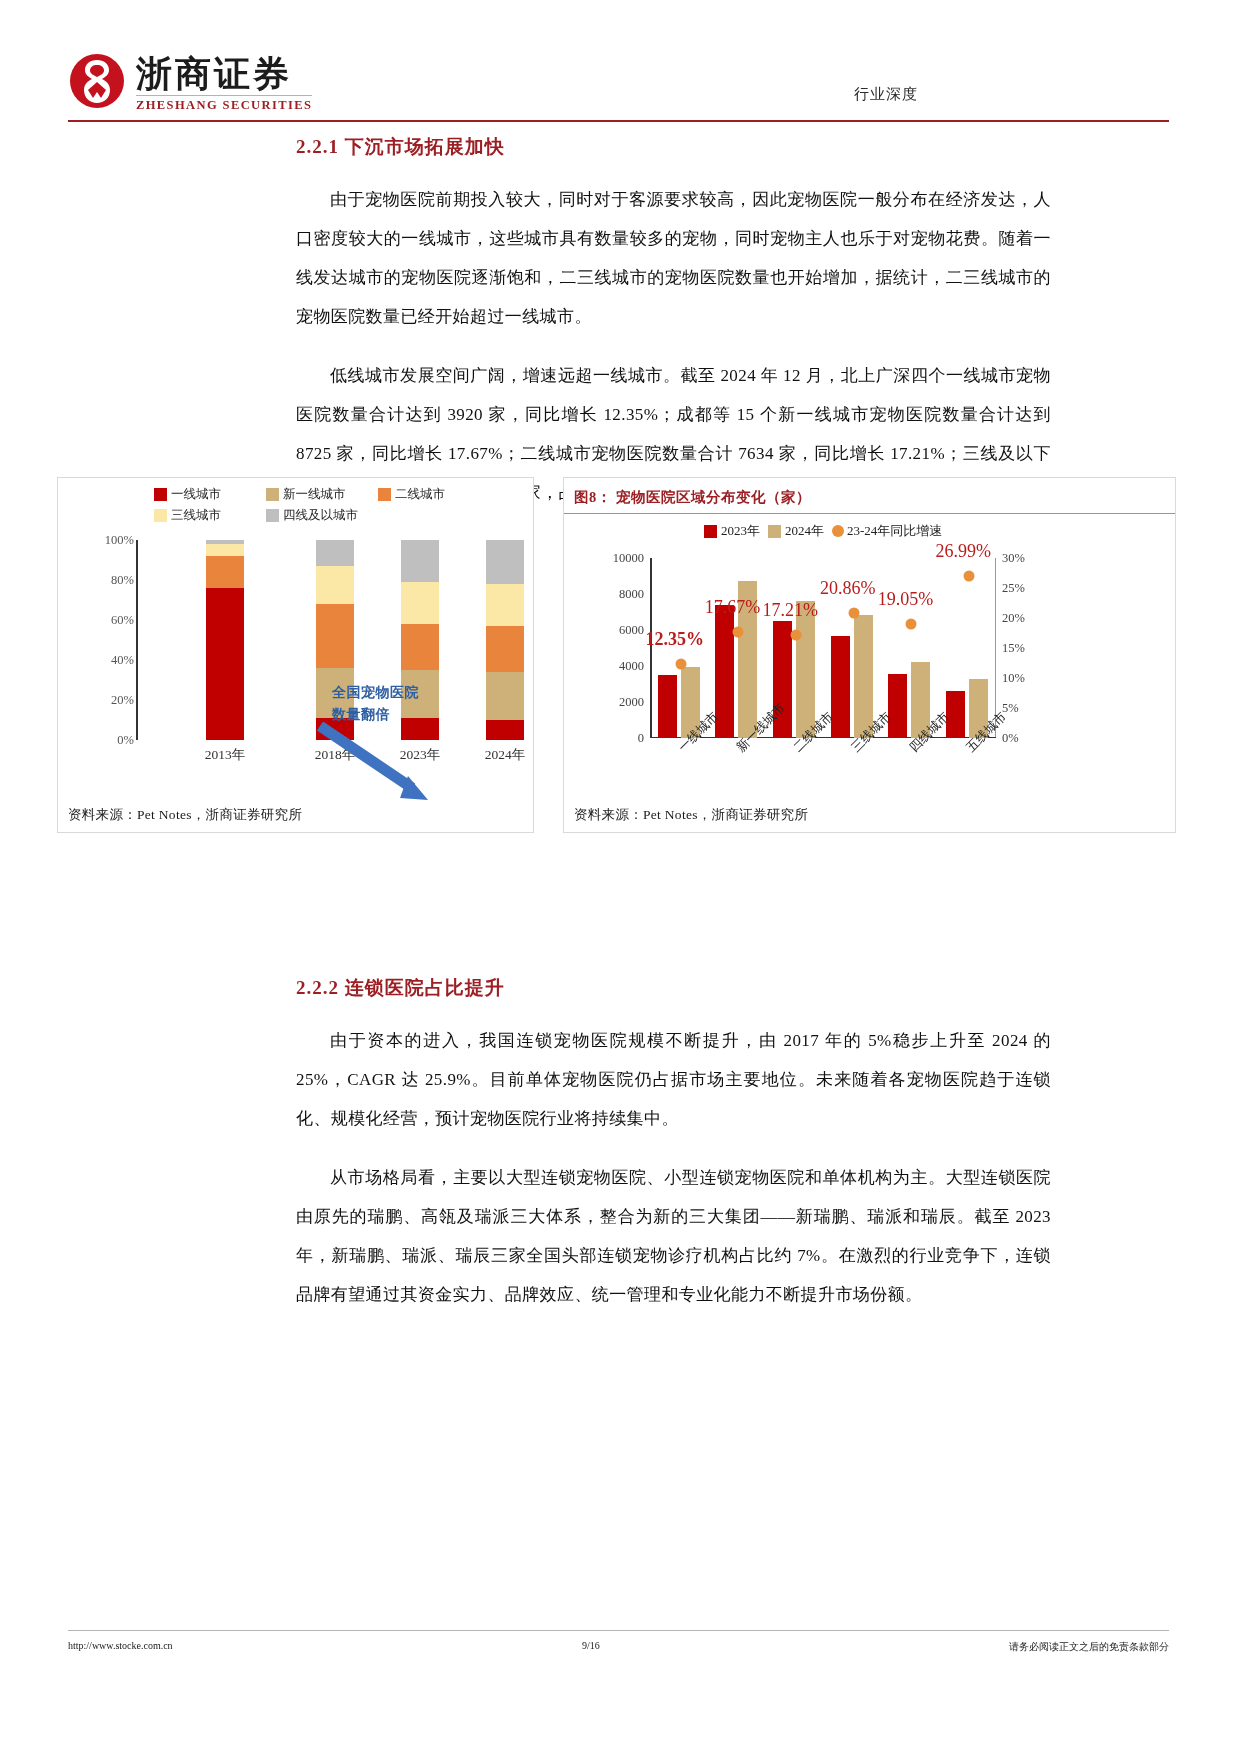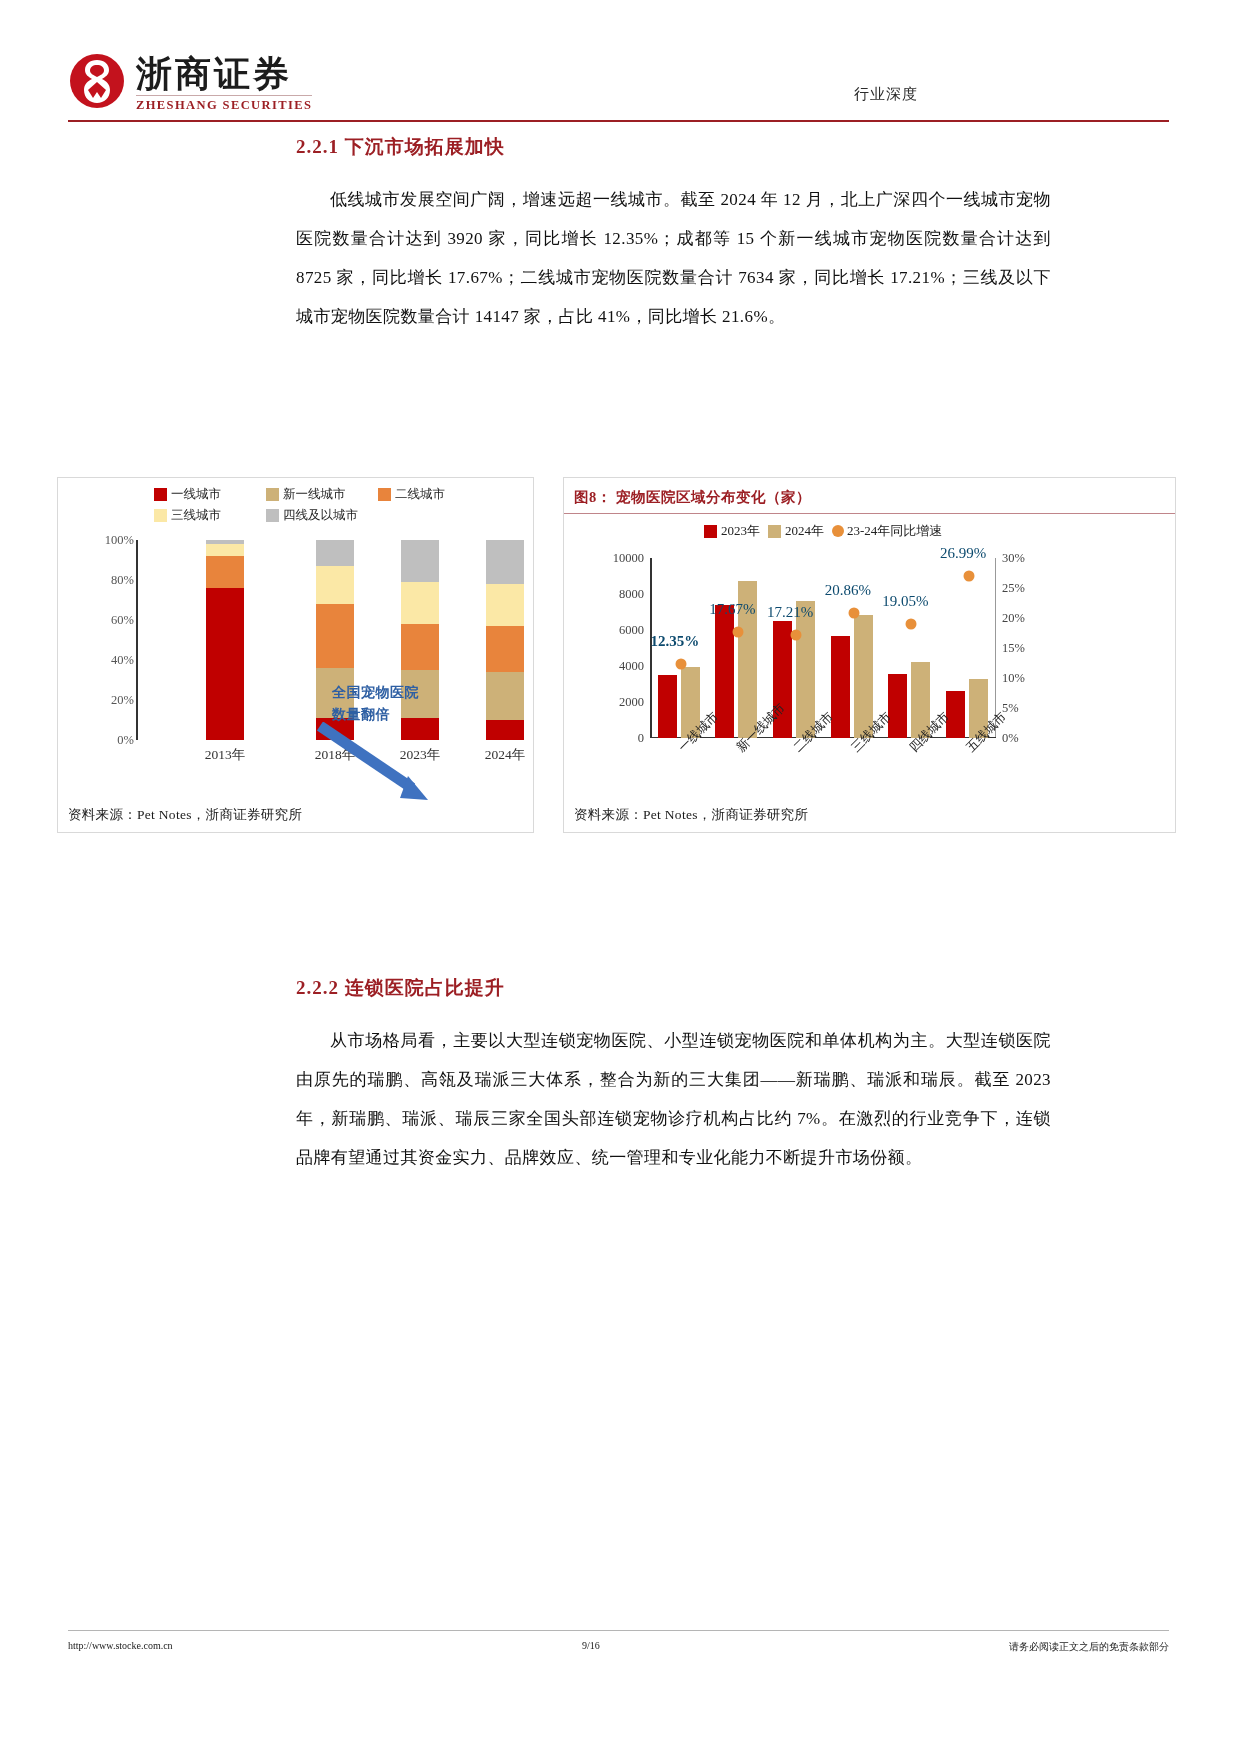--- a/index.html
+++ b/index.html
@@ -202,21 +202,21 @@
     font-size: 12.5px; color: #444; transform: translateY(-50%); white-space: nowrap;
   }
   .c8-base { position: absolute; left: 0; bottom: 0; width: 346px; height: 1.2px; background: #333; }
   .c8-group { position: absolute; bottom: 0; height: 180px; }
   .c8-bar { position: absolute; bottom: 0; width: 19px; }
   .c8-dot {
     position: absolute; width: 11px; height: 11px; border-radius: 50%;
     background: #e8903a; transform: translate(-50%, 50%);
   }
   .c8-dlab {
-    position: absolute; font-size: 15px; color: #0c4a6e;
+    position: absolute; font-size: 18px; color: #b91c1c;
     transform: translateX(-50%); white-space: nowrap;
   }
   .c8-xlab {
     position: absolute; font-size: 12.5px; color: #222;
     white-space: nowrap; transform-origin: left top;
     transform: rotate(-45deg);
   }
 
   
   .footer-rule {
@@ -252,20 +252,21 @@
       <div class="logo-cn">浙商证券</div>
       <div class="logo-en">ZHESHANG SECURITIES</div>
     </div>
   </div>
   <div class="header-right">行业深度</div>
   <div class="header-rule"></div>
 </div>
 
 <div class="content">
   <div class="sec-head">2.2.1 下沉市场拓展加快</div>
+  <p class="para p1">由于宠物医院前期投入较大，同时对于客源要求较高，因此宠物医院一般分布在经济发达，人口密度较大的一线城市，这些城市具有数量较多的宠物，同时宠物主人也乐于对宠物花费。随着一线发达城市的宠物医院逐渐饱和，二三线城市的宠物医院数量也开始增加，据统计，二三线城市的宠物医院数量已经开始超过一线城市。</p>
   <p class="para p2">低线城市发展空间广阔，增速远超一线城市。截至 2024 年 12 月，北上广深四个一线城市宠物医院数量合计达到 3920 家，同比增长 12.35%；成都等 15 个新一线城市宠物医院数量合计达到 8725 家，同比增长 17.67%；二线城市宠物医院数量合计 7634 家，同比增长 17.21%；三线及以下城市宠物医院数量合计 14147 家，占比 41%，同比增长 21.6%。</p>
 </div>
 
 <div class="fig" id="fig7" style="left:57px; top:477px; width:477px; height:356px;">
   <div class="fig-body" style="height:300px;">
 
     <div class="legend" id="chart7-legend">
         <div class="lg-item">
           <span class="lg-sw" style="background: rgb(192, 0, 0);"></span>
           <span>一线城市</span>
@@ -433,20 +434,21 @@
           <div class="c8-xlab" style="left: 255.5px; top: 186px;">四线城市</div>
           <div class="c8-xlab" style="left: 313.167px; top: 186px;">五线城市</div>
         </div>
     </div>
   </div>
   <div class="fig-src" style="left:10px; bottom:8px;">资料来源：Pet Notes，浙商证券研究所</div>
 </div>
 
 <div style="position:absolute; left:0; top:965px; width:1241px;">
   <div class="sec-head">2.2.2 连锁医院占比提升</div>
+  <p class="para p1">由于资本的进入，我国连锁宠物医院规模不断提升，由 2017 年的 5%稳步上升至 2024 的 25%，CAGR 达 25.9%。目前单体宠物医院仍占据市场主要地位。未来随着各宠物医院趋于连锁化、规模化经营，预计宠物医院行业将持续集中。</p>
   <p class="para p2">从市场格局看，主要以大型连锁宠物医院、小型连锁宠物医院和单体机构为主。大型连锁医院由原先的瑞鹏、高瓴及瑞派三大体系，整合为新的三大集团——新瑞鹏、瑞派和瑞辰。截至 2023 年，新瑞鹏、瑞派、瑞辰三家全国头部连锁宠物诊疗机构占比约 7%。在激烈的行业竞争下，连锁品牌有望通过其资金实力、品牌效应、统一管理和专业化能力不断提升市场份额。</p>
 </div>
 
 <div class="footer-rule"></div>
 <div class="footer">
   <div>http://www.stocke.com.cn</div>
   <div>9/16</div>
   <div>请务必阅读正文之后的免责条款部分</div>
 </div>
 

